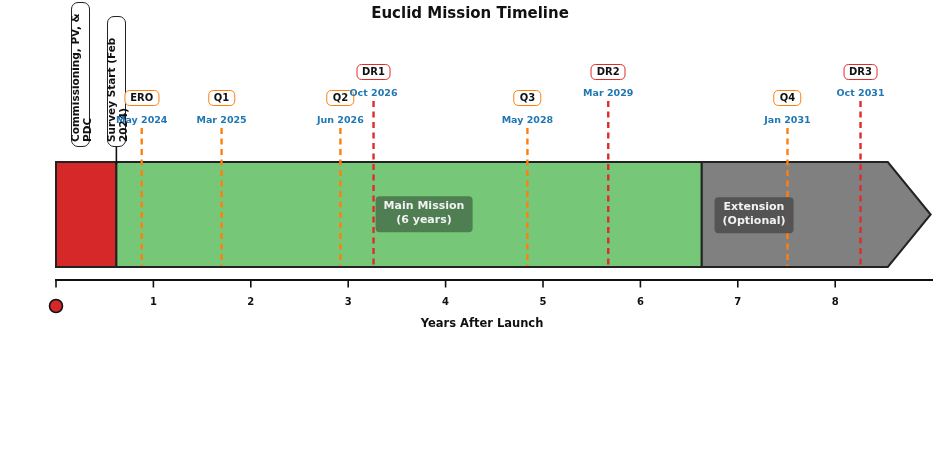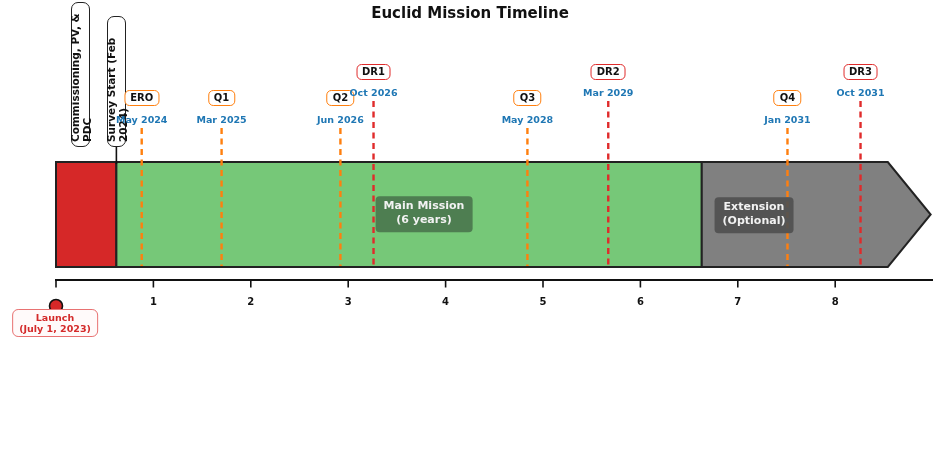--- a/index.html
+++ b/index.html
@@ -128,19 +128,16 @@
       <div class="tick-label" style="left: 153.4px;">1</div>
       <div class="tick-label" style="left: 250.8px;">2</div>
       <div class="tick-label" style="left: 348.2px;">3</div>
       <div class="tick-label" style="left: 445.6px;">4</div>
       <div class="tick-label" style="left: 543px;">5</div>
       <div class="tick-label" style="left: 640.4px;">6</div>
       <div class="tick-label" style="left: 737.8px;">7</div>
       <div class="tick-label" style="left: 835.2px;">8</div>
     </div>
 
+  <div id="axis-title">Years After Launch</div>
 
-  <div id="launch-label">
-    <div class="ln">Launch</div>
-    <div class="ln">(July 1, 2023)</div>
-  </div>
 
 </div>
 
 </body></html>

